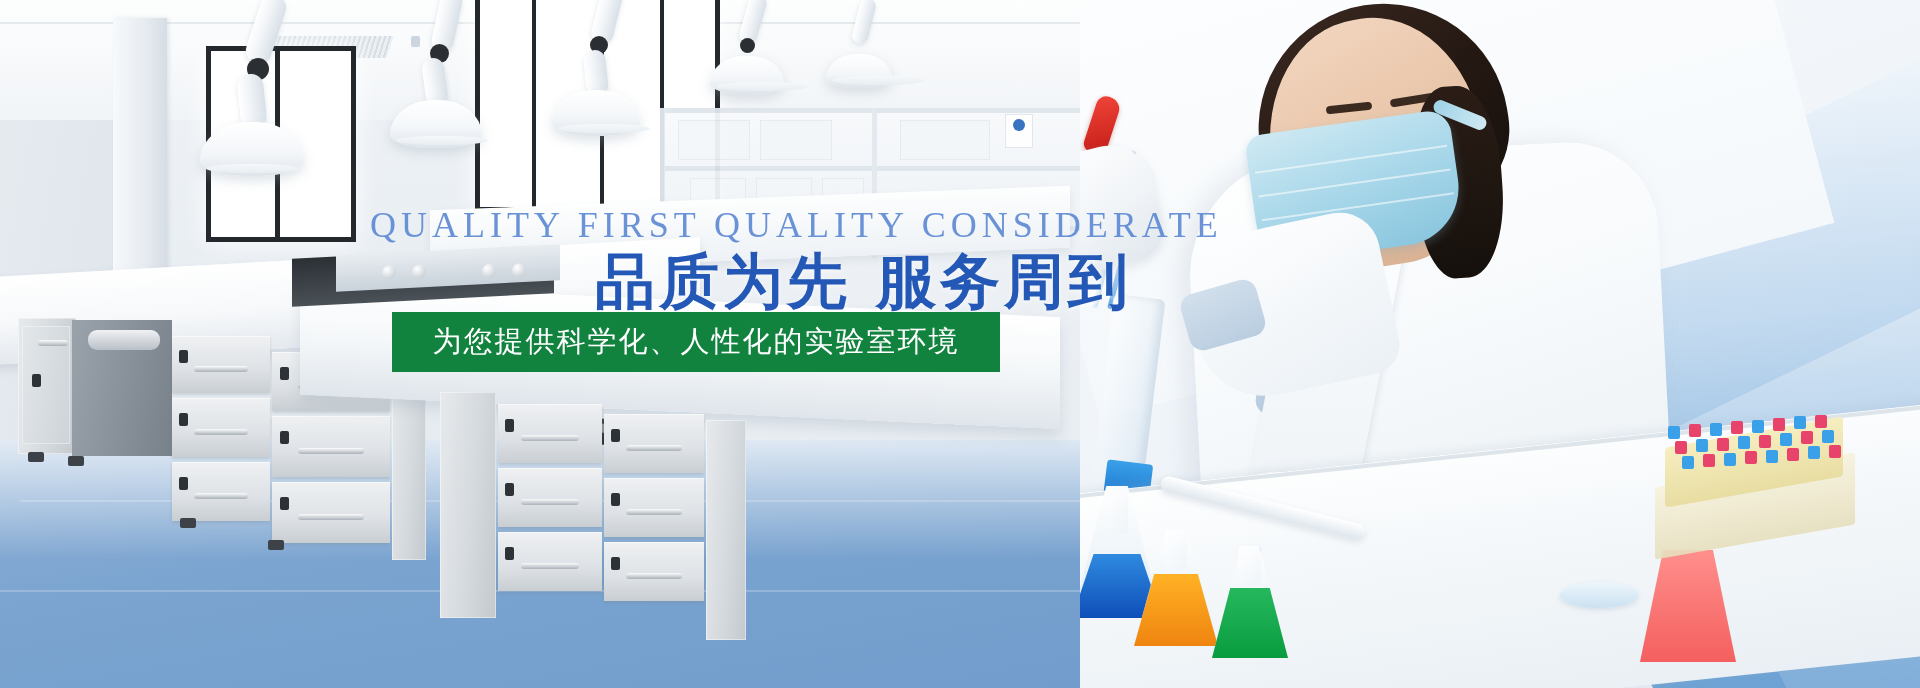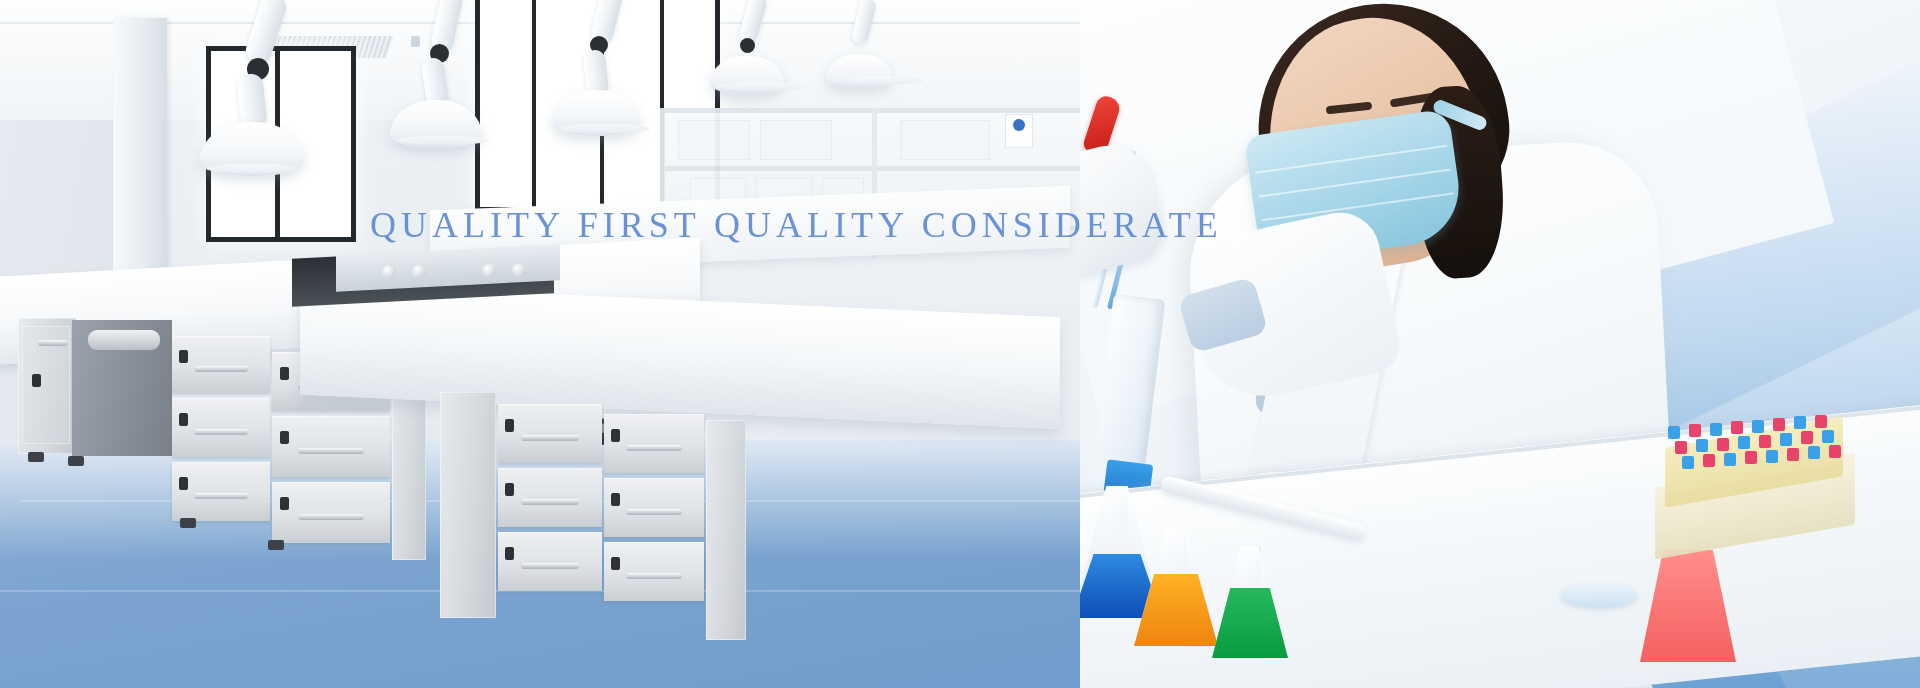--- a/index.html
+++ b/index.html
@@ -504,16 +504,20 @@
         <div class="tip" style="background: rgb(58, 160, 232); left: 686px; top: 449.6px;"></div>
         <div class="tip" style="background: rgb(232, 67, 106); left: 707px; top: 448px;"></div>
         <div class="tip" style="background: rgb(58, 160, 232); left: 728px; top: 446.4px;"></div>
         <div class="tip" style="background: rgb(232, 67, 106); left: 749px; top: 444.8px;"></div>
       </div>
   </div>
 
   <div class="overlay">
     <div class="eng">QUALITY FIRST QUALITY CONSIDERATE</div>
 
-
+    <div class="cn-title">品质为先 服务周到</div>
+
+    <div class="green-bar">
+      <span>为您提供科学化、人性化的实验室环境</span>
+    </div>
   </div>
 
 </div>
 
 </body></html>

